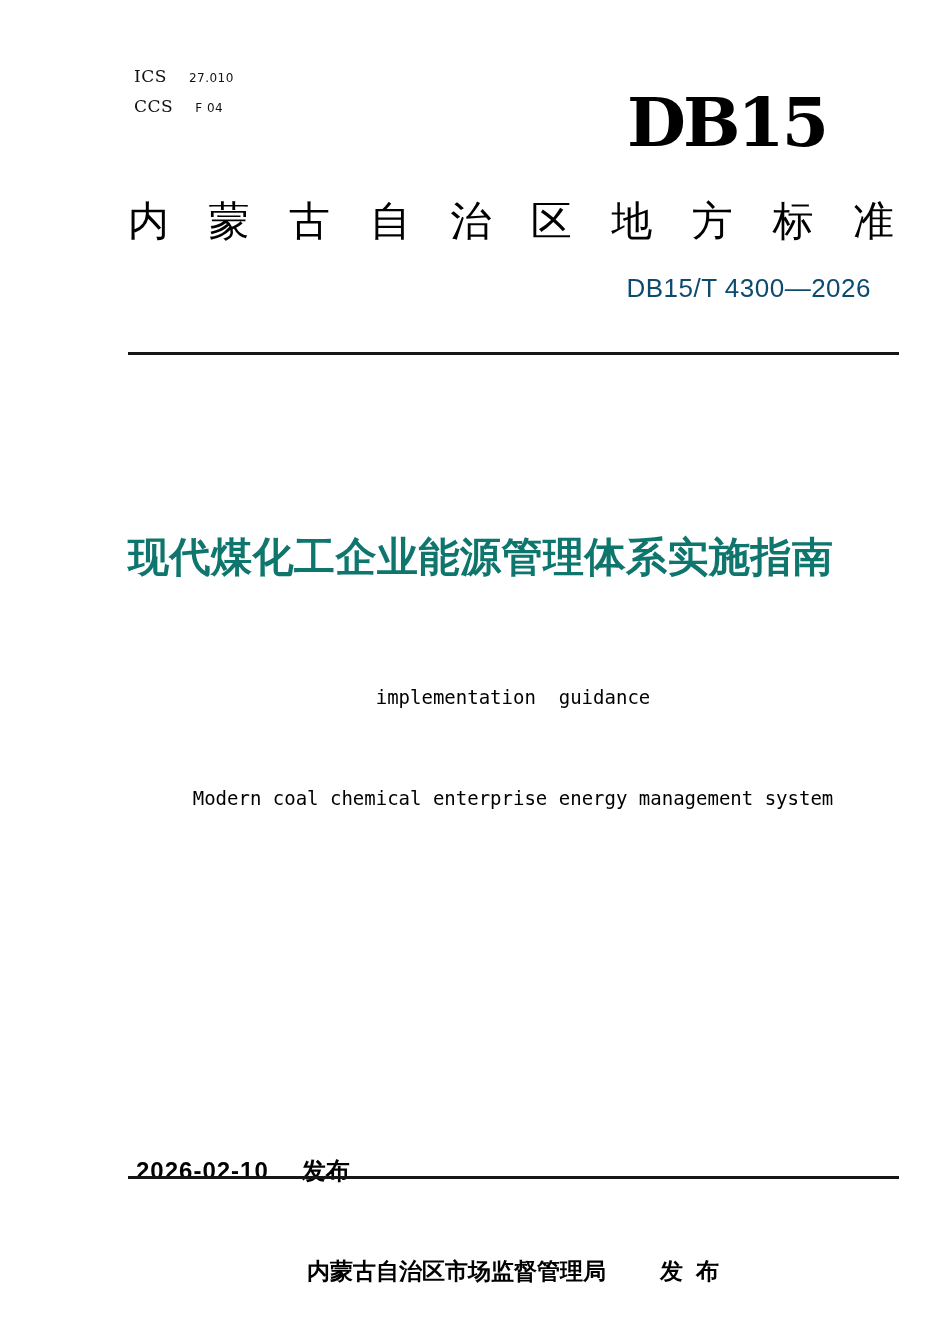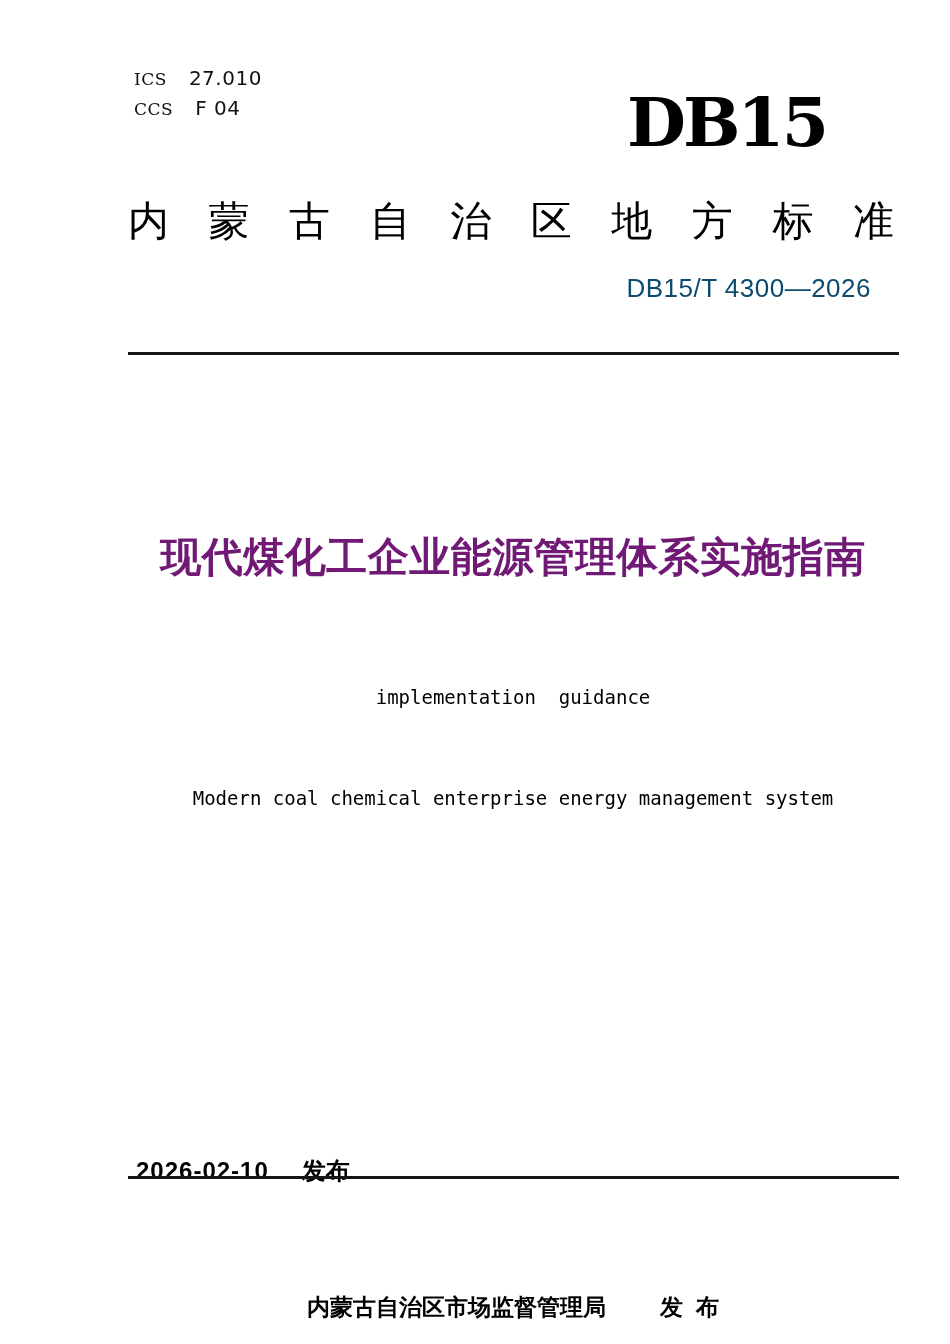--- a/index.html
+++ b/index.html
@@ -26,21 +26,21 @@
     gap: 14px;
     height: 26px;
   }
   .code-label {
     font-family: "DejaVu Serif", serif;
     font-size: 17px;
     letter-spacing: 0.5px;
   }
   .code-value {
     font-family: "DejaVu Sans", sans-serif;
-    font-size: 20px;
+    font-size: 12px;
     letter-spacing: 0.5px;
   }
 
   
   .logo {
     position: absolute;
     top: 72px;
     right: 132px;
     font-family: "DejaVu Serif", serif;
     font-weight: 700;
@@ -82,26 +82,25 @@
     background: #161616;
   }
   .rule-top { top: 336px; }
   .rule-bottom { top: 1160px; }
 
   .title-cn {
     position: absolute;
     left: 112px;
     top: 519px;
     width: 770px;
-    text-align: center;
     font-size: 41px;
     font-weight: 700;
     letter-spacing: 0.5px;
     line-height: 1.1;
-    color: #701a75;
+    color: #0f766e;
   }
 
   .title-en {
     position: absolute;
     left: 112px;
     top: 600px;
     width: 770px;
     text-align: center;
     font-family: "DejaVu Sans Mono", monospace;
     font-size: 19px;
@@ -125,21 +124,21 @@
   .date-pair {
     display: flex;
     align-items: baseline;
     gap: 25px;
   }
   .date-value { letter-spacing: 1px; }
 
   .publisher-row {
     position: absolute;
     left: 112px;
-    top: 1272px;
+    top: 1236px;
     width: 770px;
     display: flex;
     justify-content: center;
     align-items: flex-start;
     gap: 46px;
     font-size: 23px;
     font-weight: 600;
     white-space: pre;
     color: #000;
   }

